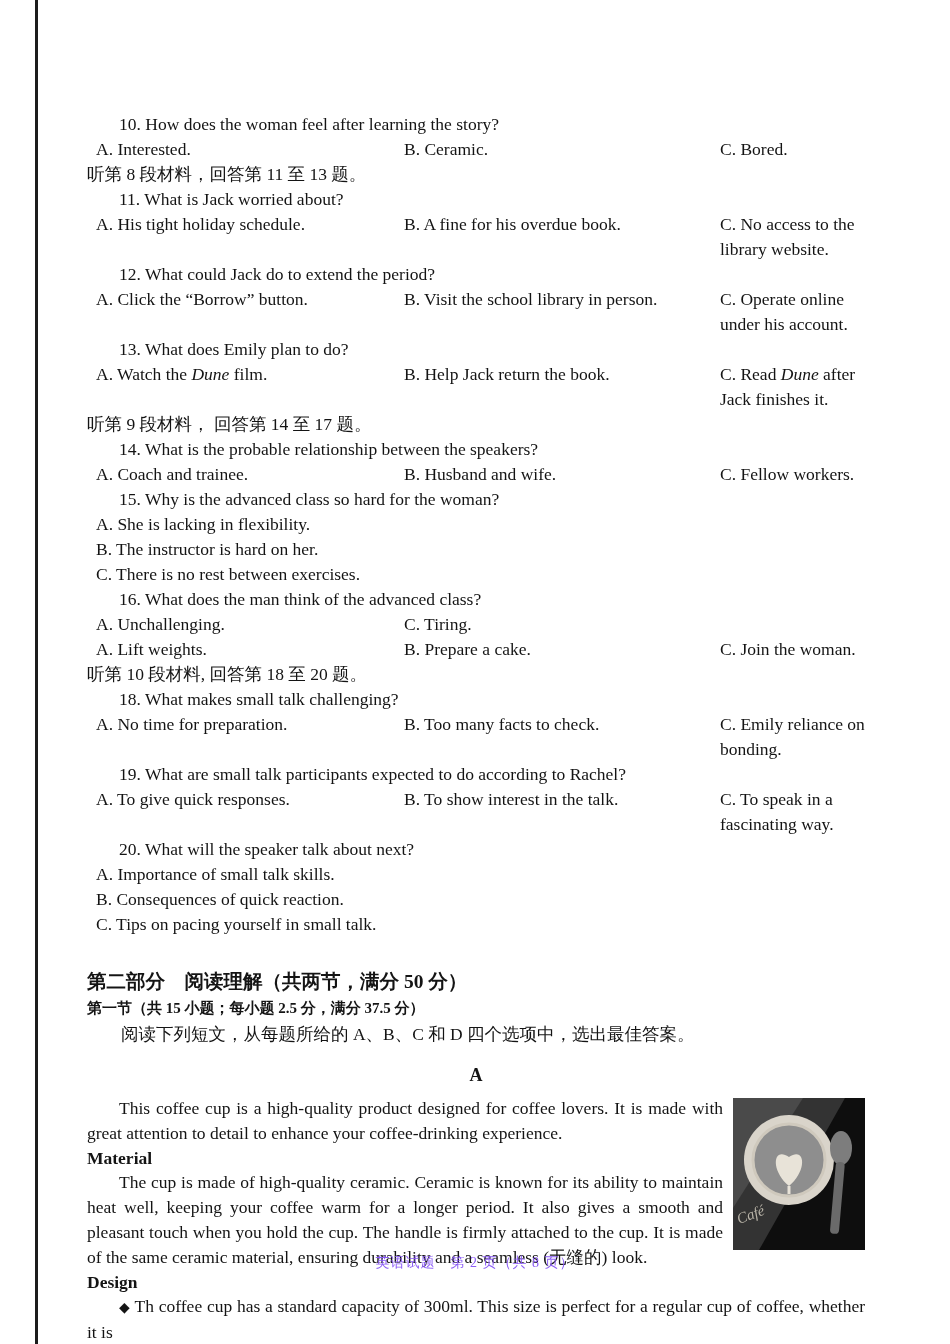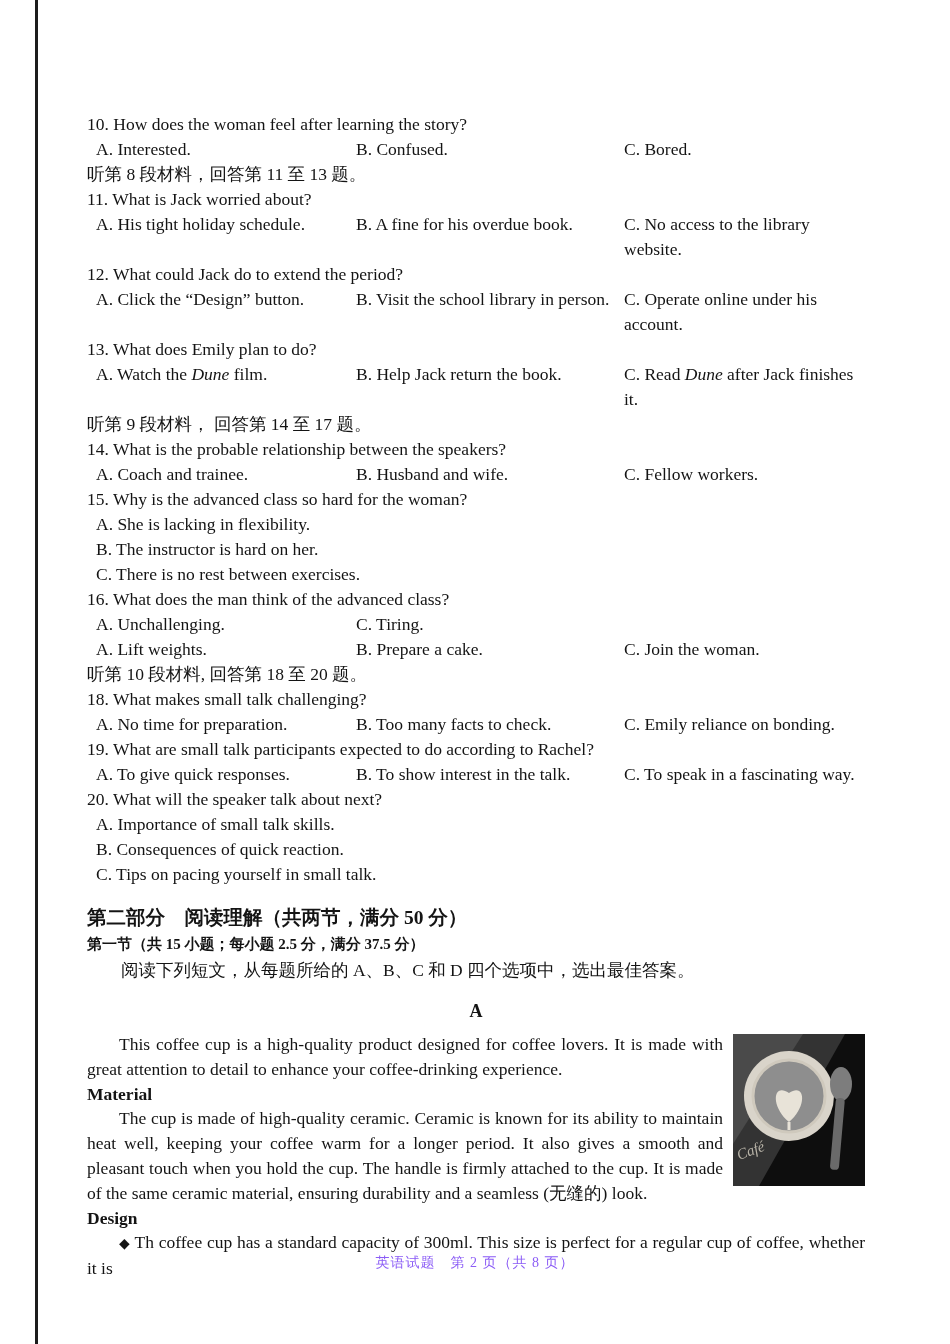--- a/index.html
+++ b/index.html
@@ -12,27 +12,28 @@
   }
   .page { position:absolute; inset:0; background:#fff; }
   .edge-line {
     position:absolute; left:35px; top:0; width:3px; height:1344px;
     background:#1c1c1c;
   }
   .content {
     position:absolute; left:87px; top:112px; width:778px;
   }
   .listening .line, .listening .opts, .listening .opt-line { line-height:25px; }
-  .q-text { line-height:25px; }
+  .q-text { line-height:25px;margin-left:32px; }
   .opts {
     display:grid; grid-template-columns:260px 268px 1fr;
     padding-left:9px;
+    gap:48px;
   }
   .opt-line { padding-left:9px; }
-  .part2 { margin-top:18px; }
+  .part2 { margin-top:32px; }
   .part2-title { font-size:19.5px; font-weight:bold; line-height:26px; }
   .part2-subtitle { font-size:15px; font-weight:bold; line-height:26px; }
   .part2-instruction { line-height:26px; text-indent:34px; }
   .passage-label {
     text-align:center; font-weight:bold; font-size:18px;
     margin-top:16px; margin-bottom:8px; line-height:25px;
   }
   .passage-body { line-height:24.8px; }
   .passage-body p { text-align:justify; }
   .indent { text-indent:32px; }
@@ -58,36 +59,36 @@
 <div class="page">
   <div class="edge-line"></div>
 
   <div class="content">
 
     <div class="listening">
 
       <div class="q-text">10. How does the woman feel after learning the story?</div>
       <div class="opts">
         <span>A. Interested.</span>
-        <span>B. Confused.</span>
+        <span>B. Ceramic.</span>
         <span>C. Bored.</span>
       </div>
 
       <div class="line">听第 8 段材料，回答第 11 至 13 题。</div>
 
       <div class="q-text">11. What is Jack worried about?</div>
       <div class="opts">
         <span>A. His tight holiday schedule.</span>
         <span>B. A fine for his overdue book.</span>
         <span>C. No access to the library website.</span>
       </div>
 
       <div class="q-text">12. What could Jack do to extend the period?</div>
       <div class="opts">
-        <span>A. Click the “Design” button.</span>
+        <span>A. Click the “Borrow” button.</span>
         <span>B. Visit the school library in person.</span>
         <span>C. Operate online under his account.</span>
       </div>
 
       <div class="q-text">13. What does Emily plan to do?</div>
       <div class="opts">
         <span><span>A. Watch the </span><em class="title-italic">Dune</em><span> film.</span></span>
         <span>B. Help Jack return the book.</span>
         <span><span>C. Read </span><em class="title-italic">Dune</em><span> after Jack finishes it.</span></span>
       </div>

